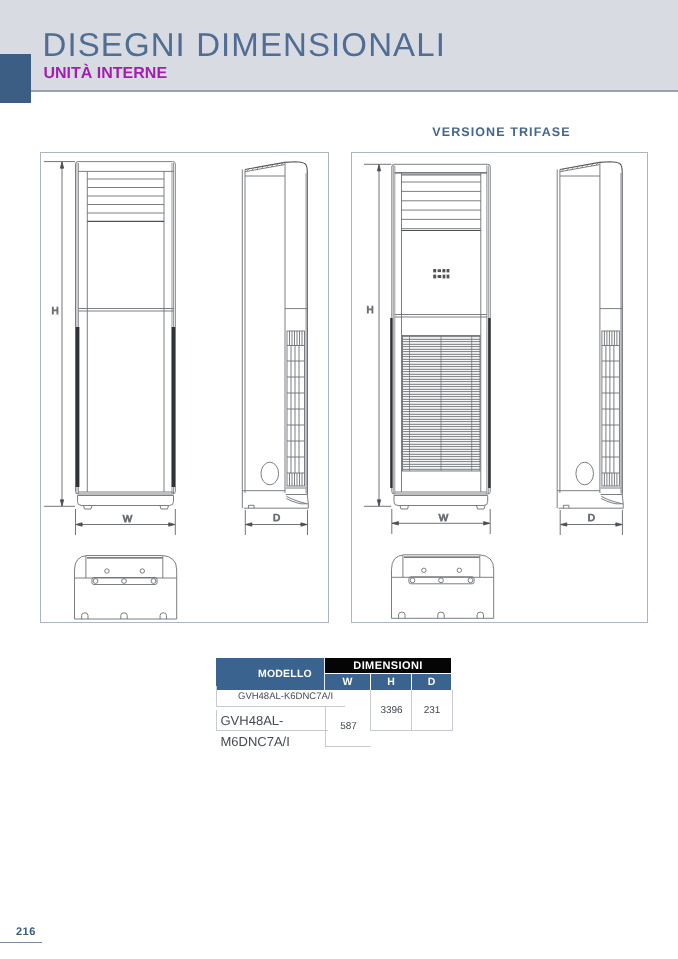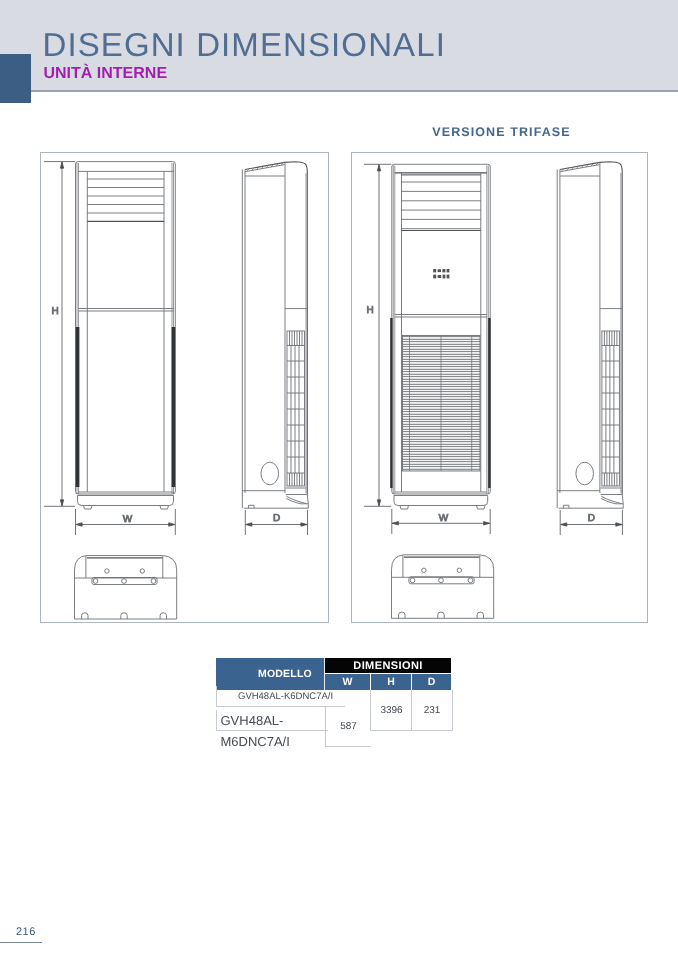--- a/index.html
+++ b/index.html
@@ -283,17 +283,17 @@
 
     <div class="abs" style="left:0;top:52px;width:107px;height:20px;border-bottom:1px solid #c6cad2;border-left:1px solid #c6cad2;color:#41474f;font-size:13px;letter-spacing:0px;line-height:21px;padding-left:3.5px;">GVH48AL-M6DNC7A/I</div>
 
     <div class="abs" style="left:110px;top:32px;width:45px;height:40px;border-bottom:1px solid #c6cad2;border-left:1px solid #c6cad2;color:#3c424a;font-size:10px;line-height:41px;text-align:center;margin-left:-1px;margin-top:16px;">587</div>
 
     <div class="abs" style="left:155px;top:32px;width:41px;height:40px;border-bottom:1px solid #c6cad2;border-left:1px solid #c6cad2;color:#3c424a;font-size:10px;line-height:41px;text-align:center;margin-left:-1px;">3396</div>
 
     <div class="abs" style="left:196px;top:32px;width:40px;height:40px;border:1px solid #c6cad2;border-top:none;color:#3c424a;font-size:10px;line-height:41px;text-align:center;margin-left:-1px;">231</div>
   </div>
 
-  <div class="abs" style="left:16px;top:926px;font-size:11px;font-weight:normal;letter-spacing:0.5px;color:#33587f;">216</div>
+  <div class="abs" style="left:16px;top:926px;font-size:11px;font-weight:bold;letter-spacing:0.5px;color:#33587f;">216</div>
 
   <div class="abs" style="left:0;top:941.5px;width:42px;height:1px;background:#7c899b;"></div>
 
 </div>
 
 </body></html>

